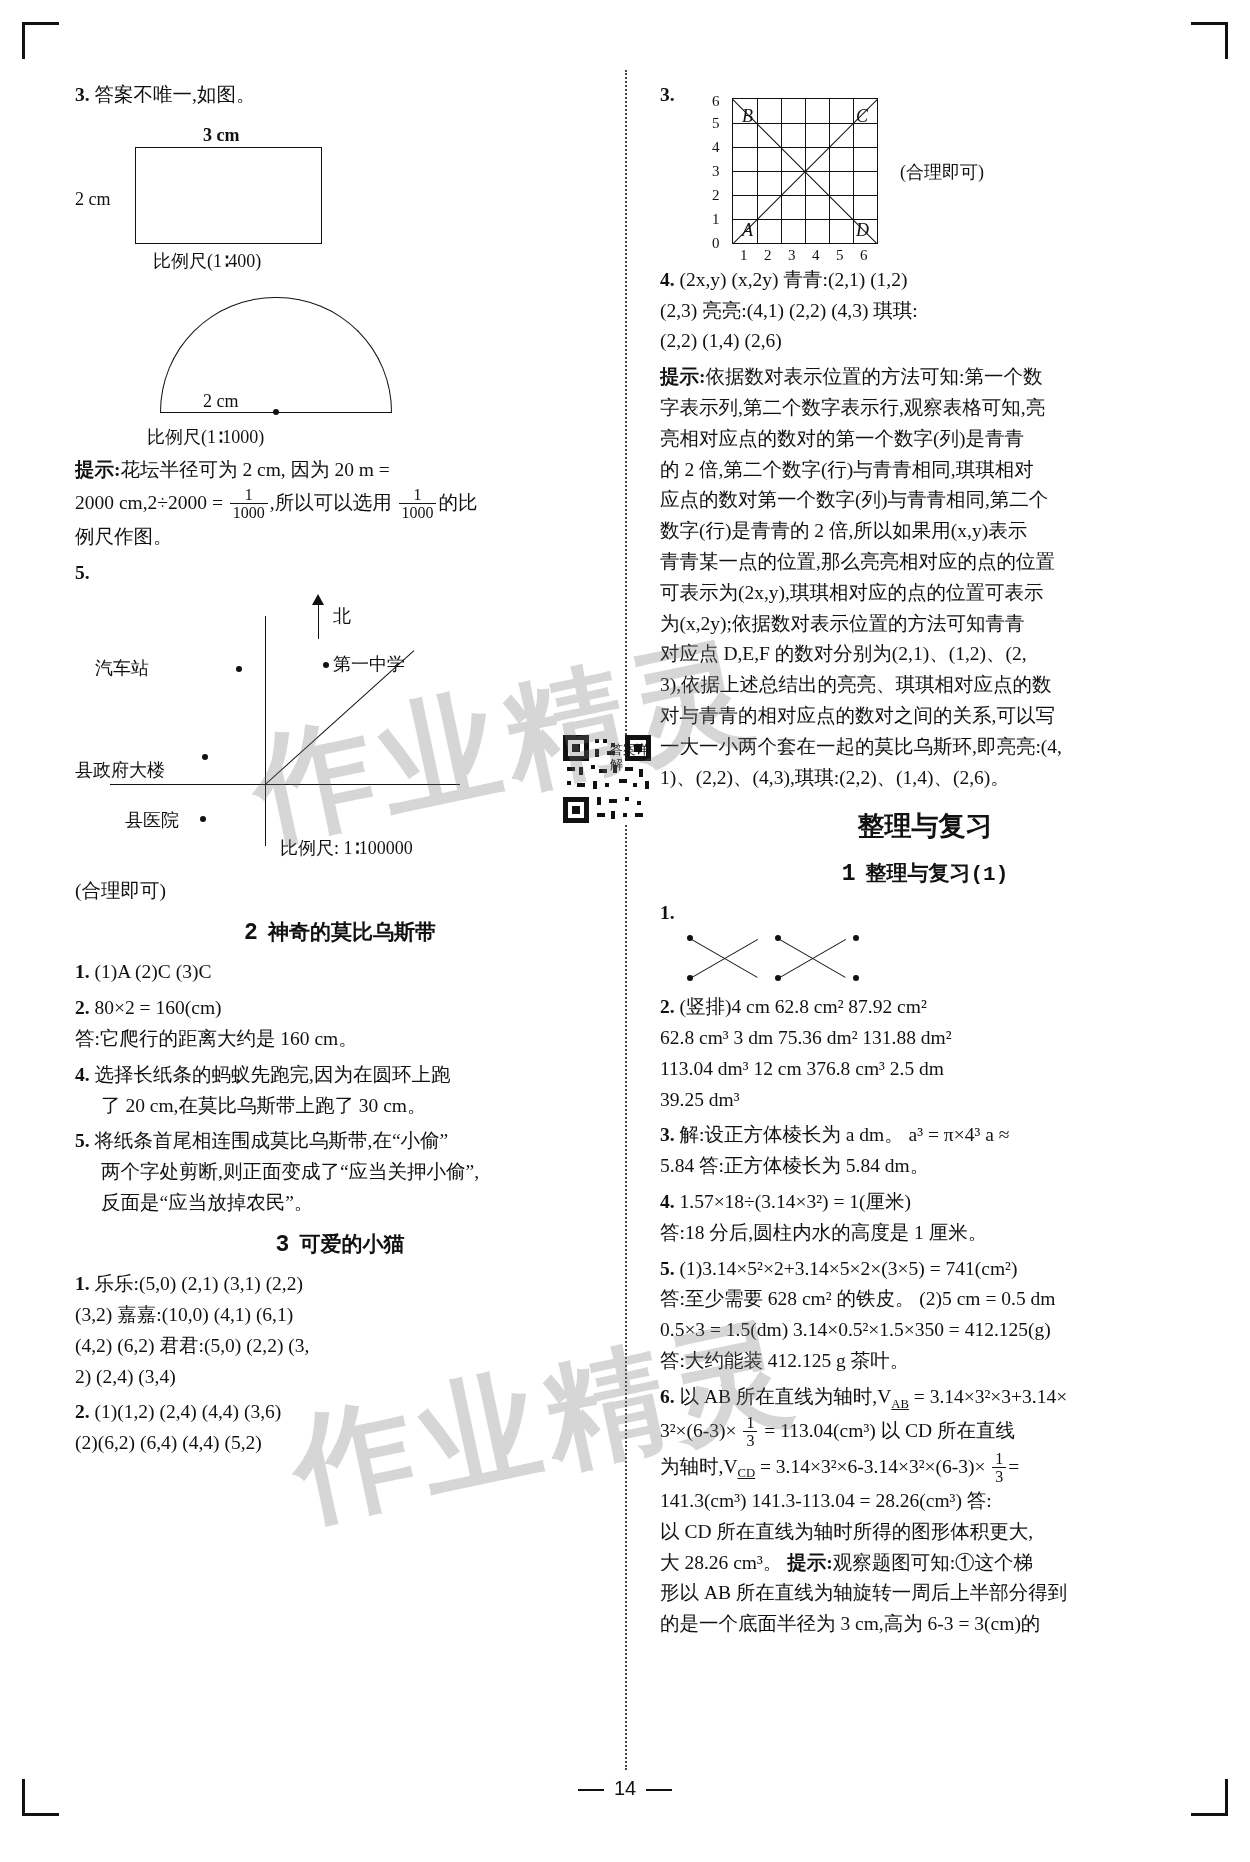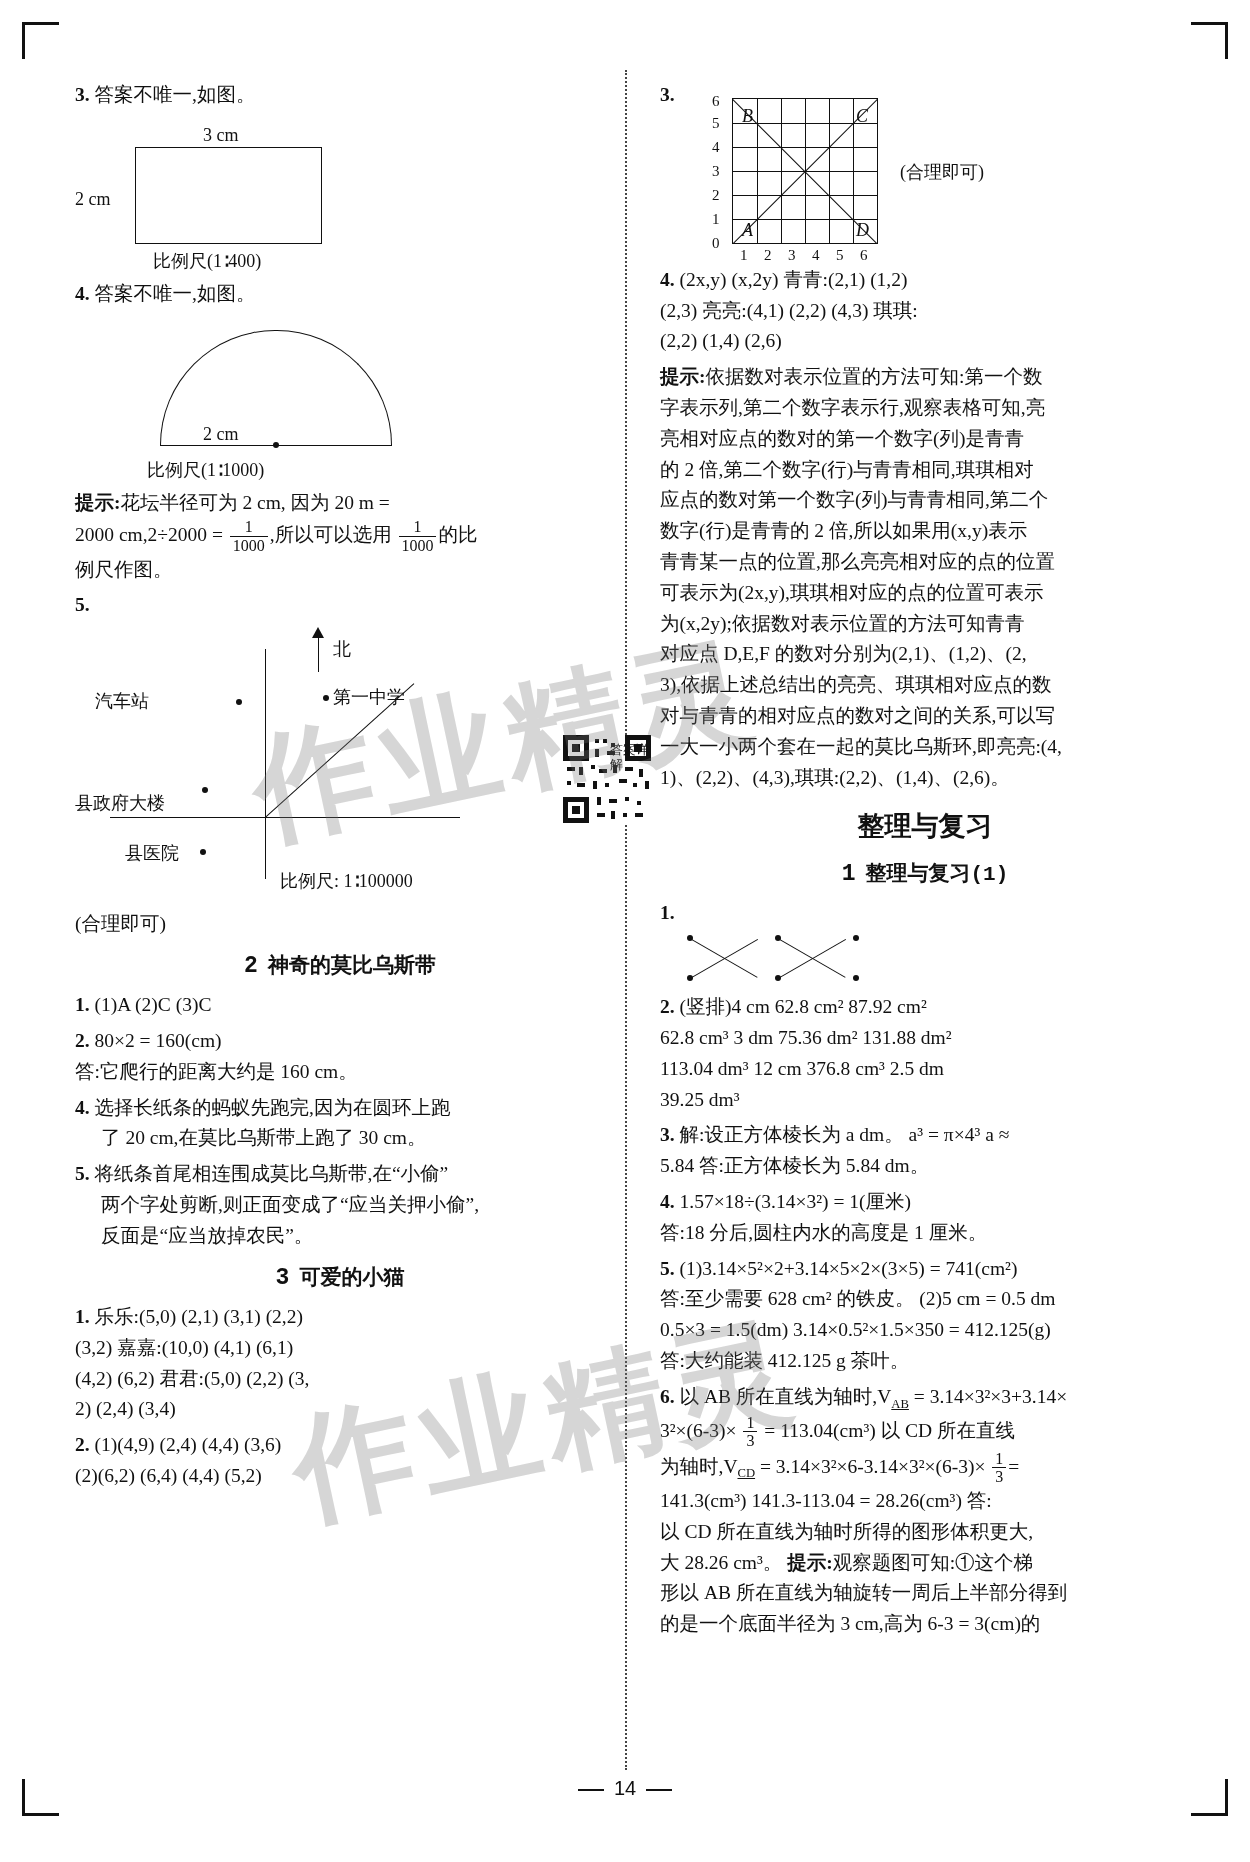--- a/index.html
+++ b/index.html
@@ -122,29 +122,25 @@
 
   <div class="col col-left">
 
     <div class="item">
       <span class="num">3.</span>
       <span>答案不唯一,如图。</span>
     </div>
 
     <div class="fig" style="height:160px">
       <div class="rect" style="left:60px;top:30px;width:185px;height:95px;"></div>
-      <div class="lbl" style="left:128px;top:4px;">3 cm</div>
+      <div class="lbl" style="left:128px;top:4px;font-weight:bold;">3 cm</div>
       <div class="lbl" style="left:0px;top:68px;">2 cm</div>
       <div class="lbl" style="left:78px;top:130px;">比例尺(1∶400)</div>
     </div>
 
-    <div class="item">
-      <span class="num">4.</span>
-      <span>答案不唯一,如图。</span>
-    </div>
 
     <div class="fig" style="height:170px">
       <div class="semi" style="left:85px;top:14px;"></div>
       <div class="semi-base" style="left:85px;top:129px;width:232px;"></div>
       <div class="dot" style="left:198px;top:126px;"></div>
       <div class="lbl" style="left:128px;top:104px;">2 cm</div>
       <div class="lbl" style="left:72px;top:140px;">比例尺(1∶1000)</div>
     </div>
 
     <div class="item">
@@ -229,21 +225,21 @@
     <div class="item">
       <span class="num">1.</span>
       <span>乐乐:(5,0)    (2,1)    (3,1)    (2,2)</span><br>
       <span>(3,2)   嘉嘉:(10,0)    (4,1)    (6,1)</span><br>
       <span>(4,2)    (6,2)   君君:(5,0)    (2,2)    (3,</span><br>
       <span>2)  (2,4)  (3,4)</span>
     </div>
 
     <div class="item">
       <span class="num">2.</span>
-      <span>(1)(4,9)    (2,4)    (4,4)    (3,6)</span><br>
+      <span>(1)(1,2)    (2,4)    (4,4)    (3,6)</span><br>
       <span>(2)(6,2)    (6,4)    (4,4)    (5,2)</span>
     </div>
 
   </div>
 
   <div class="col col-right">
 
     <div class="item">
       <span class="num">3.</span>
     </div>

